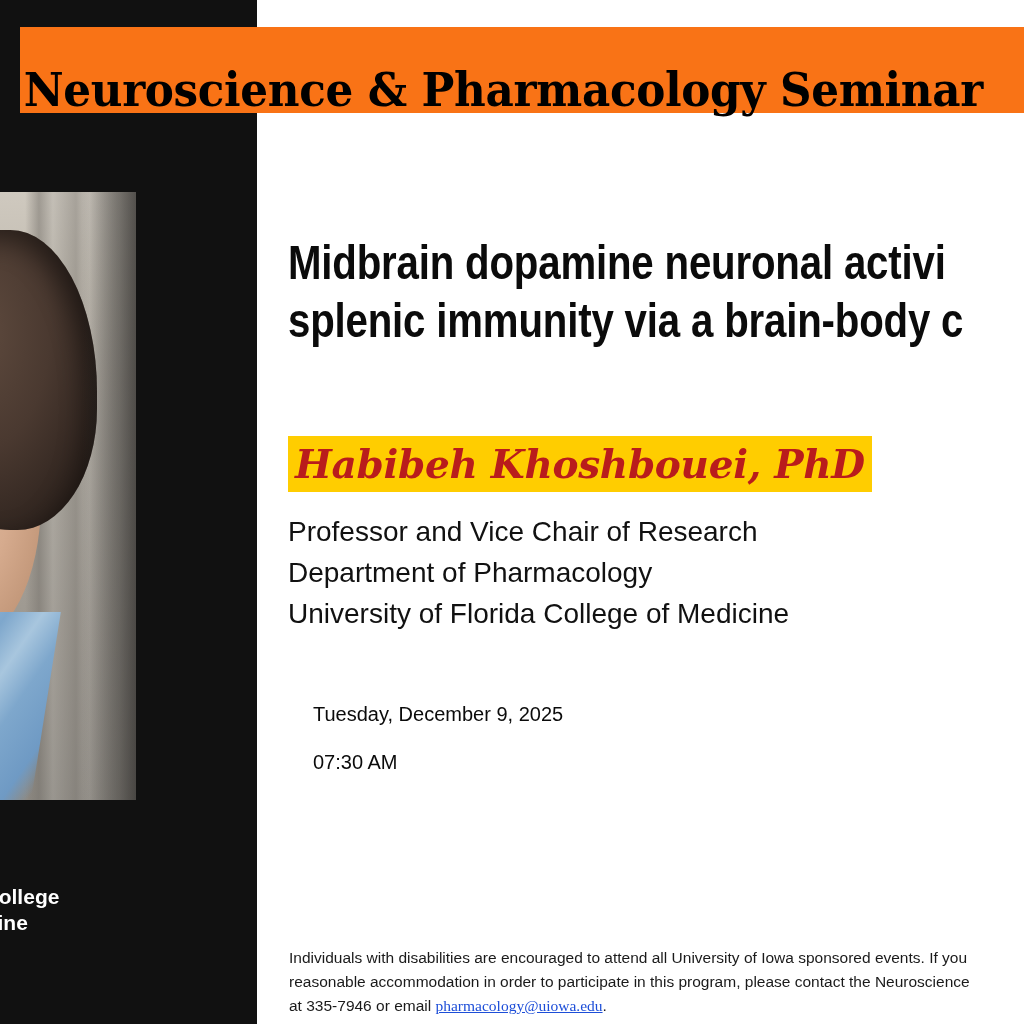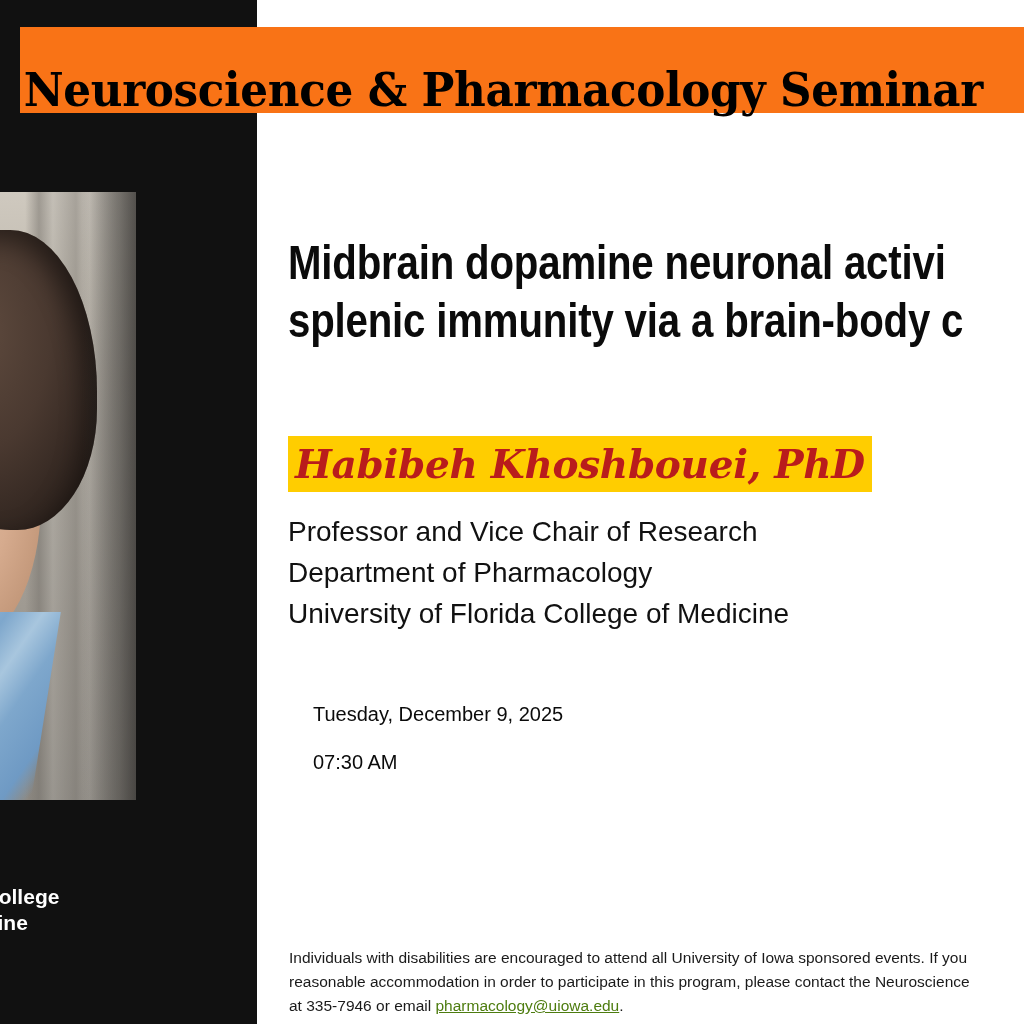--- a/index.html
+++ b/index.html
@@ -214,22 +214,23 @@
     position: absolute;
     left: 32px;
     top: 833px;
     width: 760px;
     font-size: 15.5px;
     line-height: 24px;
     color: #1a1a1a;
     white-space: nowrap;
   }
   .disclaimer .email {
-    color: #4d7c0f;
+    color: #1d4ed8;
     text-decoration: underline;
+    font-family: Liberation Serif, serif;
   }
 
   
   .logo {
     position: absolute;
     left: -62px;
     top: 884px;
     width: 300px;
     z-index: 4;
     color: #ffffff;

